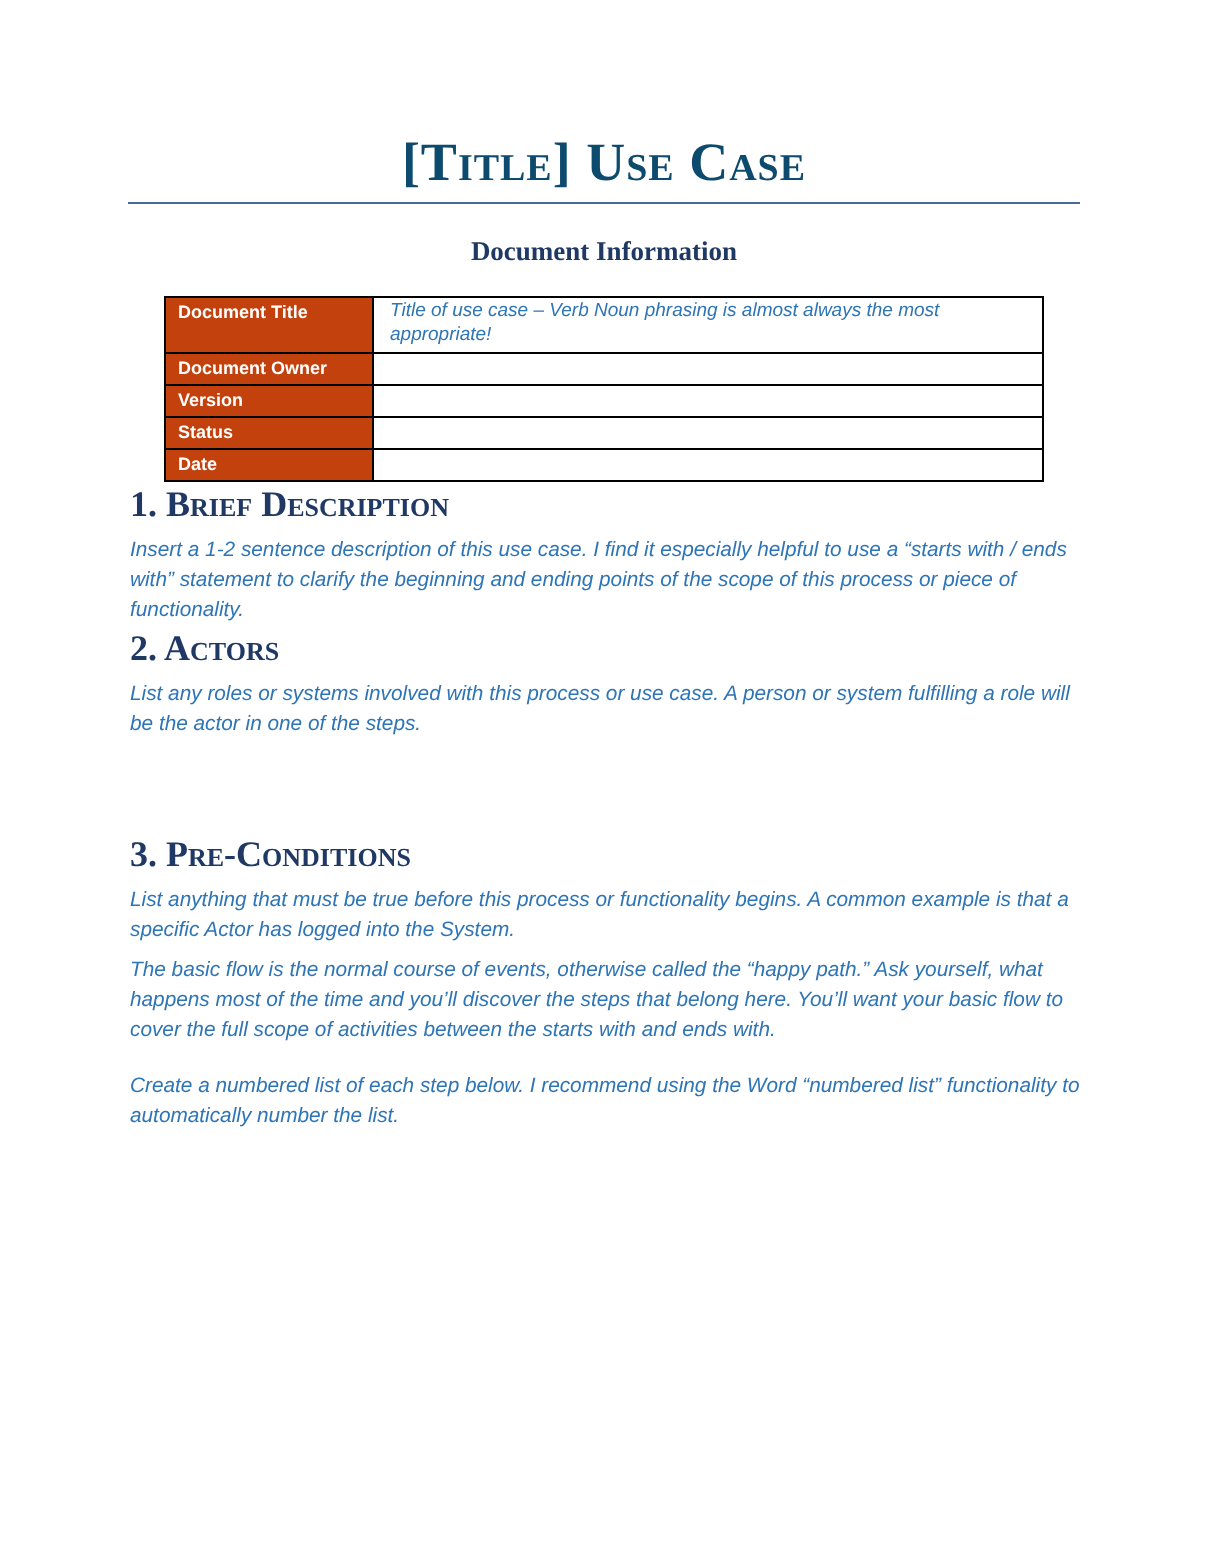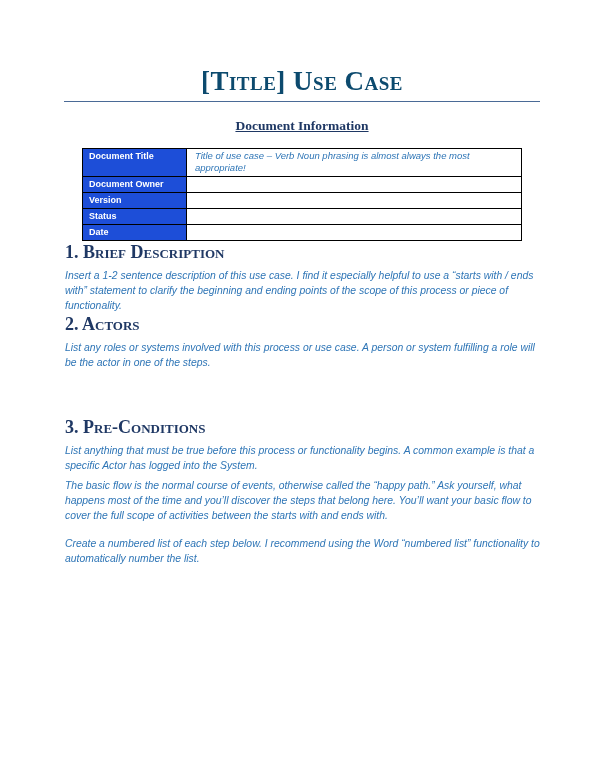--- a/index.html
+++ b/index.html
@@ -33,35 +33,34 @@
     color: #0c4a6e;
     letter-spacing: 0.5px;
   }
   .doc-subtitle {
     margin-top: 16px;
     text-align: center;
     font-family: "Liberation Serif", "DejaVu Serif", serif;
     font-weight: 700;
     font-size: 13.5px;
     color: #1f3864;
-    text-decoration: underline;
   }
 
   
   .info-table {
     margin: 14px 0 0 82px;
     width: 440px;
     border-collapse: collapse;
   }
   .info-table td {
     border: 1px solid #000000;
     vertical-align: top;
   }
   .info-table td.label {
-    background: #1d4ed8;
+    background: #c2410c;
     color: #ffffff;
     font-weight: 700;
     font-size: 9px;
     line-height: 11px;
     width: 104px;
     padding: 2px 6px;
   }
   .info-table td.value {
     font-size: 9.5px;
     line-height: 12px;

